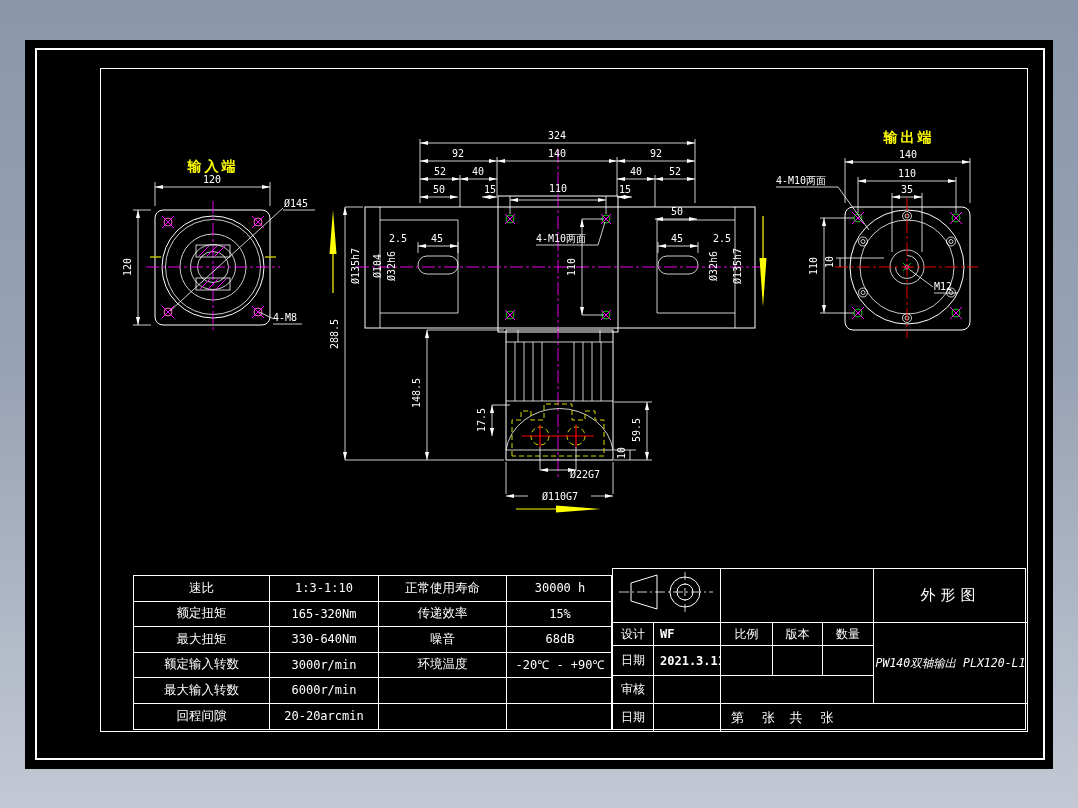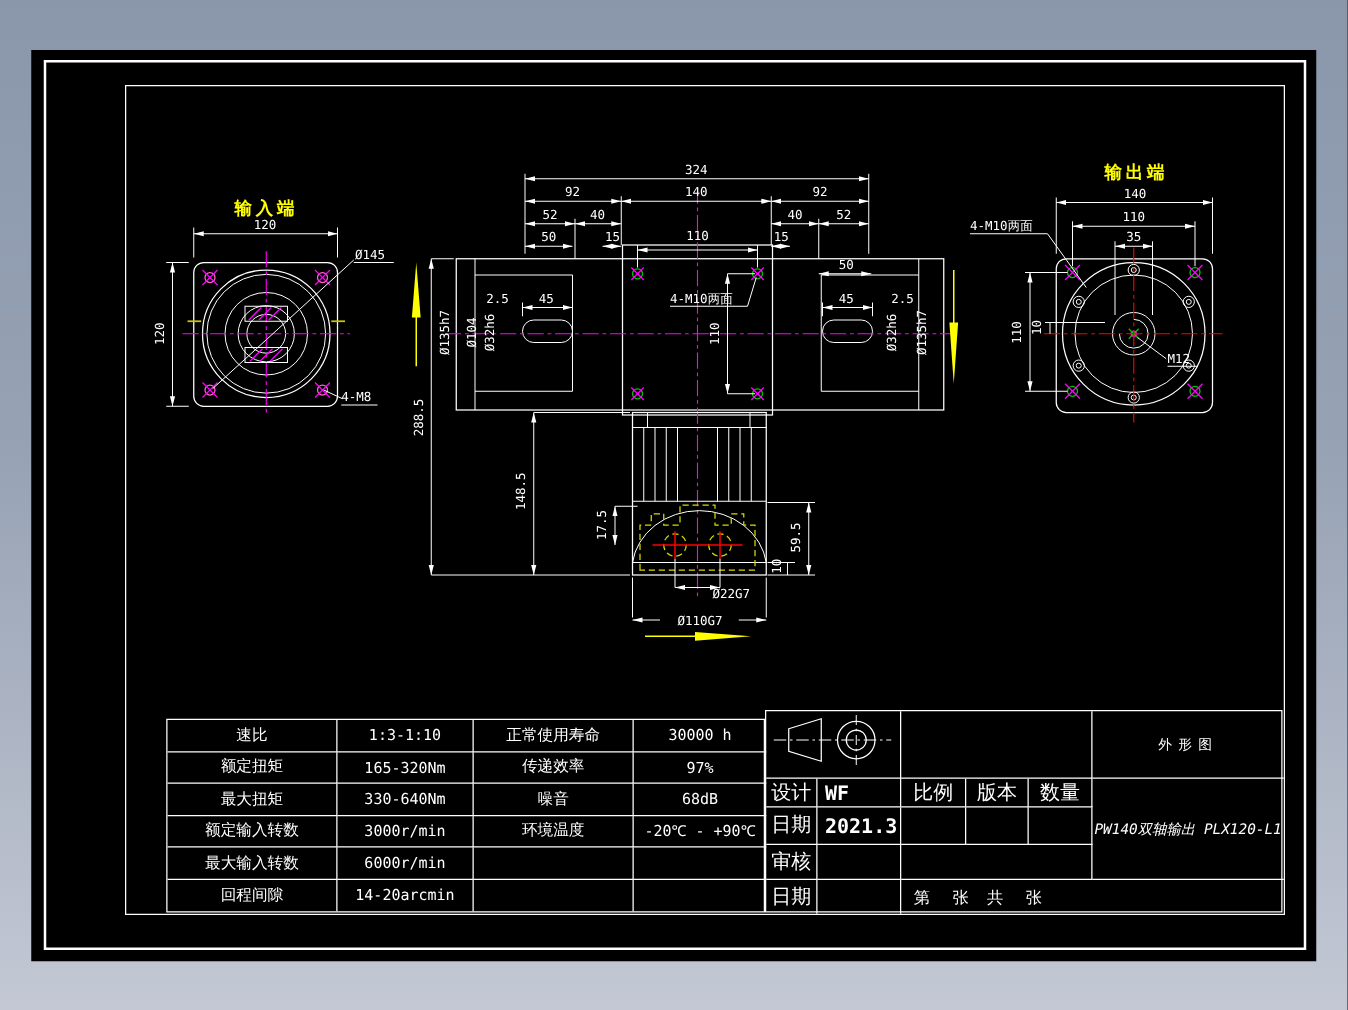--- a/index.html
+++ b/index.html
@@ -34,24 +34,24 @@
     display:flex;align-items:center;justify-content:center;font-size:12.5px;overflow:hidden;white-space:nowrap;}
   #spec-table .cell:nth-child(4n){border-right:none;}
   #spec-table .cell.lastrow{border-bottom:none;}
   #spec-table .val{font-family:"DejaVu Sans Mono",monospace;font-size:12px;}
 
   
   #title-block{position:absolute;left:612px;top:568px;width:414px;height:162px;
     display:grid;grid-template-columns:41px 67px 52px 50px 51px 153px;grid-template-rows:54px 23px 30px 28px 27px;
     border:1.5px solid #fff;box-sizing:border-box;color:#fff;}
   #title-block .tcell{border-right:1px solid #fff;border-bottom:1px solid #fff;
-    display:flex;align-items:center;justify-content:center;font-size:16px;overflow:hidden;white-space:nowrap;}
+    display:flex;align-items:center;justify-content:center;font-size:12px;overflow:hidden;white-space:nowrap;}
   #title-block .nbr{border-right:none;}
   #title-block .nbb{border-bottom:none;}
-  #title-block .big{font-size:11px;letter-spacing:5px;}
+  #title-block .big{font-size:15px;letter-spacing:5px;}
   #title-block .pn{font-size:11.5px;font-family:"DejaVu Sans Mono",monospace;font-style:italic;}
   #title-block .lft{justify-content:flex-start;padding-left:6px;}
   #title-block .mono{font-family:"DejaVu Sans Mono",monospace;font-weight:bold;}
   #title-block .sheet{white-space:pre;justify-content:flex-start;padding-left:10px;font-size:13px;}
 </style>
 </head>
 <body>
 
 <div id="stage">
   <div id="canvas"></div>
@@ -391,35 +391,35 @@
   </svg>
 
   <div id="spec-table">
     <div class="cell">速比</div>
     <div class="cell val">1:3-1:10</div>
     <div class="cell">正常使用寿命</div>
     <div class="cell val">30000 h</div>
     <div class="cell">额定扭矩</div>
     <div class="cell val">165-320Nm</div>
     <div class="cell">传递效率</div>
-    <div class="cell val">97%</div>
+    <div class="cell val">15%</div>
     <div class="cell">最大扭矩</div>
     <div class="cell val">330-640Nm</div>
     <div class="cell">噪音</div>
     <div class="cell val">68dB</div>
     <div class="cell">额定输入转数</div>
     <div class="cell val">3000r/min</div>
     <div class="cell">环境温度</div>
     <div class="cell val">-20℃ - +90℃</div>
     <div class="cell">最大输入转数</div>
     <div class="cell val">6000r/min</div>
     <div class="cell"></div>
     <div class="cell val"></div>
     <div class="cell lastrow">回程间隙</div>
-    <div class="cell val lastrow">14-20arcmin</div>
+    <div class="cell val lastrow">20-20arcmin</div>
     <div class="cell lastrow"></div>
     <div class="cell val lastrow"></div>
   </div>
 
   <div id="title-block">
     <div class="tcell" style="grid-area:1/1/2/3;">
       <svg width="106" height="52" viewBox="0 0 106 52">
         <path d="M18,14 L44,6 L44,40 L18,32 Z" fill="none" stroke="#fff" stroke-width="1"></path>
         <line x1="6" y1="23" x2="100" y2="23" stroke="#fff" stroke-width=".8" stroke-dasharray="10 3 2 3"></line>
         <circle cx="72" cy="23" r="15" fill="none" stroke="#fff" stroke-width="1"></circle>

